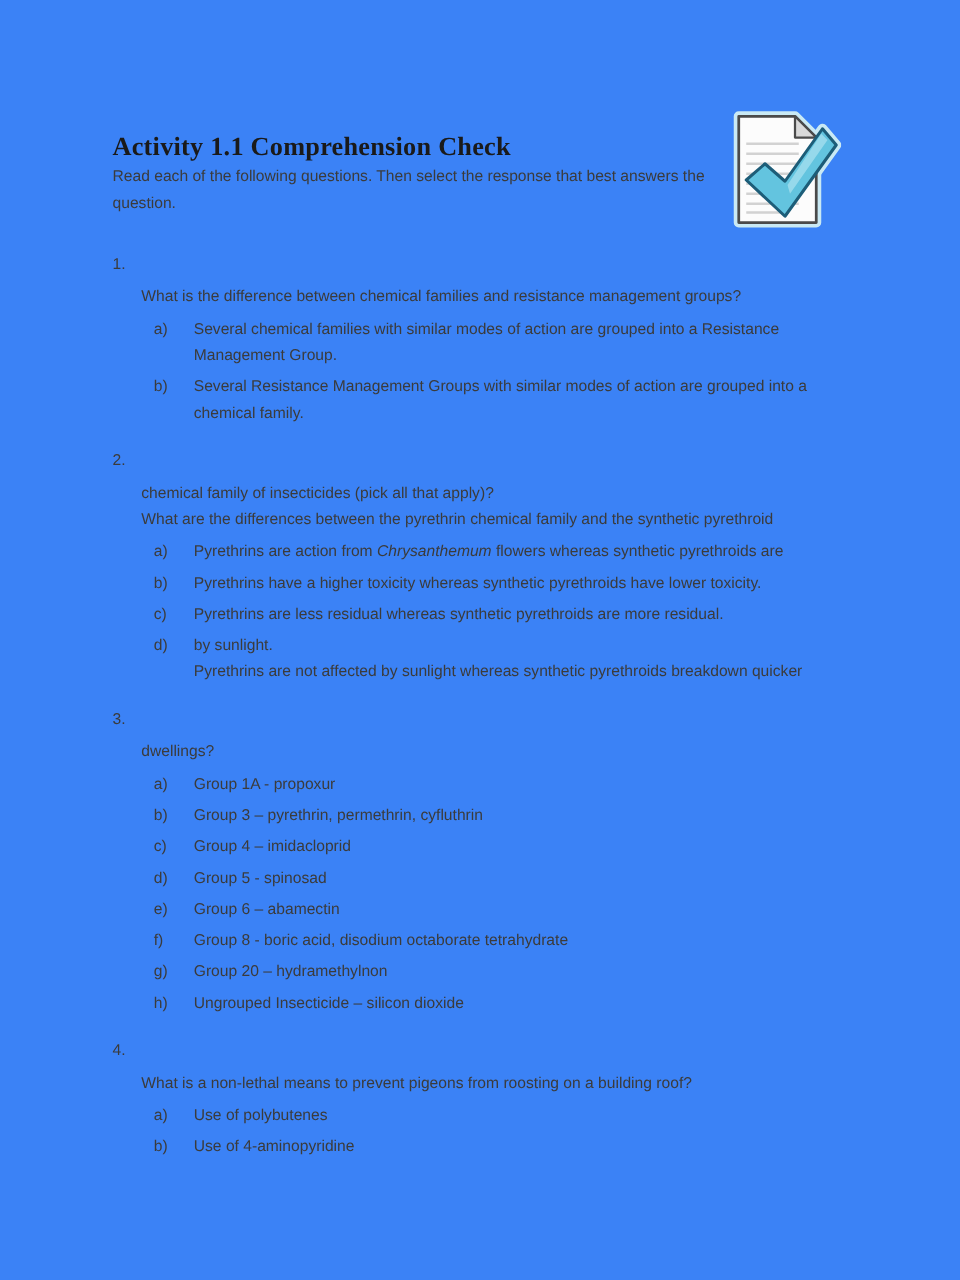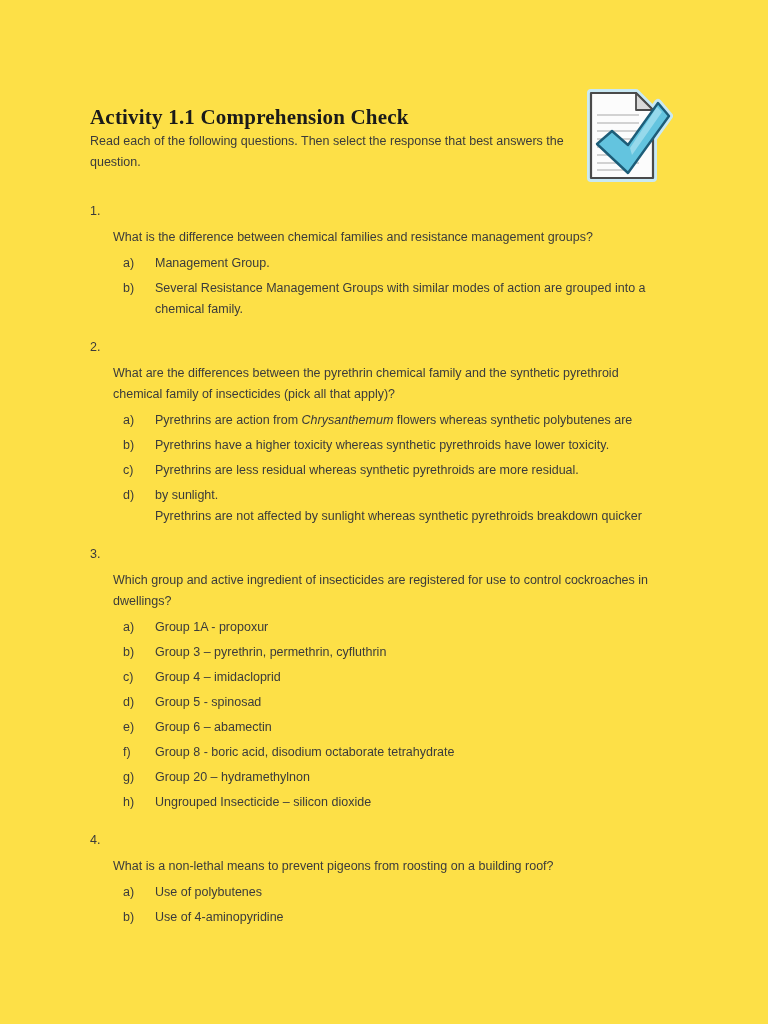--- a/index.html
+++ b/index.html
@@ -5,21 +5,21 @@
   html, body { margin: 0; padding: 0; }
   body {
     width: 768px; height: 1024px;
     background: #ffffff;
     font-family: "Liberation Sans", sans-serif;
     color: #3b3b3b;
   }
   .page {
     position: relative;
     width: 768px; height: 1024px;
-    background: #fde047;
+    background: #3b82f6;
     overflow: hidden;
   }
   .content { padding: 104px 90px 0 90px; }
 
   h1.title {
     margin: 0;
     font-family: "Liberation Serif", serif;
     font-weight: 700;
     font-size: 21px;
     line-height: 27px;
@@ -103,46 +103,47 @@
       <div class="q-line">
         <span class="q-num">1.</span>
         <span class="q-text">
           <span class="tl">What is the difference between chemical families and resistance management groups?</span>
         </span>
       </div>
       <div class="options">
         <div class="option">
           <span class="opt-letter">a)</span>
           <span class="opt-text">
+            <span class="tl">Several chemical families with similar modes of action are grouped into a Resistance</span>
             <span class="tl">Management Group.</span>
           </span>
         </div>
         <div class="option">
           <span class="opt-letter">b)</span>
           <span class="opt-text">
             <span class="tl">Several Resistance Management Groups with similar modes of action are grouped into a</span>
             <span class="tl">chemical family.</span>
           </span>
         </div>
       </div>
     </div>
 
     <div class="question">
       <div class="q-line">
         <span class="q-num">2.</span>
         <span class="q-text">
+          <span class="tl">chemical family of insecticides (pick all that apply)?</span>
           <span class="tl">What are the differences between the pyrethrin chemical family and the synthetic pyrethroid</span>
-          <span class="tl">chemical family of insecticides (pick all that apply)?</span>
-        </span>
-      </div>
-      <div class="options">
-        <div class="option">
-          <span class="opt-letter">a)</span>
-          <span class="opt-text">
-            <span class="tl"><span>Pyrethrins are action from </span><span class="it">Chrysanthemum</span><span> flowers whereas synthetic polybutenes are</span></span>
+        </span>
+      </div>
+      <div class="options">
+        <div class="option">
+          <span class="opt-letter">a)</span>
+          <span class="opt-text">
+            <span class="tl"><span>Pyrethrins are action from </span><span class="it">Chrysanthemum</span><span> flowers whereas synthetic pyrethroids are</span></span>
           </span>
         </div>
         <div class="option">
           <span class="opt-letter">b)</span>
           <span class="opt-text">
             <span class="tl">Pyrethrins have a higher toxicity whereas synthetic pyrethroids have lower toxicity.</span>
           </span>
         </div>
         <div class="option">
           <span class="opt-letter">c)</span>
@@ -157,21 +158,20 @@
             <span class="tl">Pyrethrins are not affected by sunlight whereas synthetic pyrethroids breakdown quicker</span>
           </span>
         </div>
       </div>
     </div>
 
     <div class="question">
       <div class="q-line">
         <span class="q-num">3.</span>
         <span class="q-text">
-          <span class="tl">Which group and active ingredient of insecticides are registered for use to control cockroaches in</span>
           <span class="tl">dwellings?</span>
         </span>
       </div>
       <div class="options">
         <div class="option">
           <span class="opt-letter">a)</span>
           <span class="opt-text">
               <span class="tl">Group 1A - propoxur</span>
             </span>
         </div>

